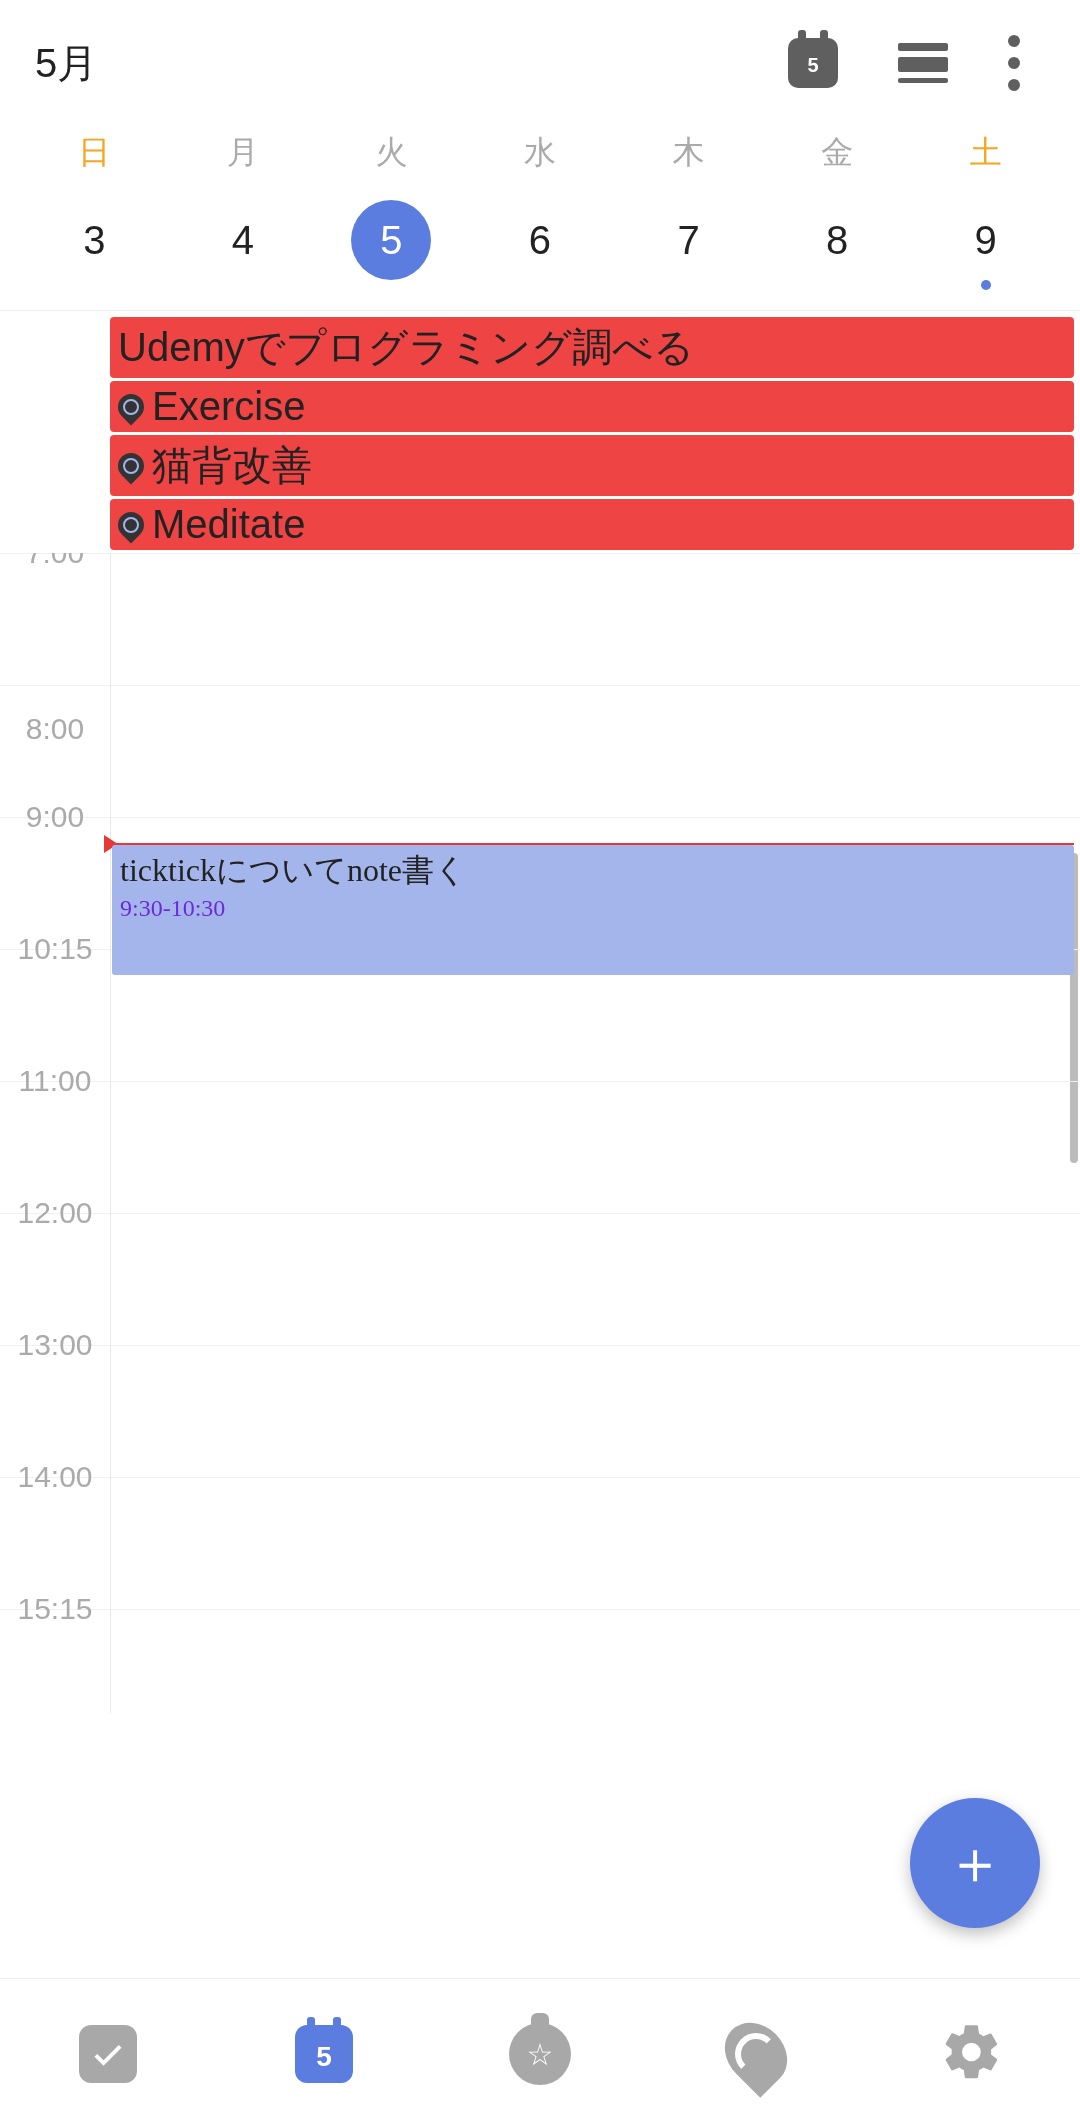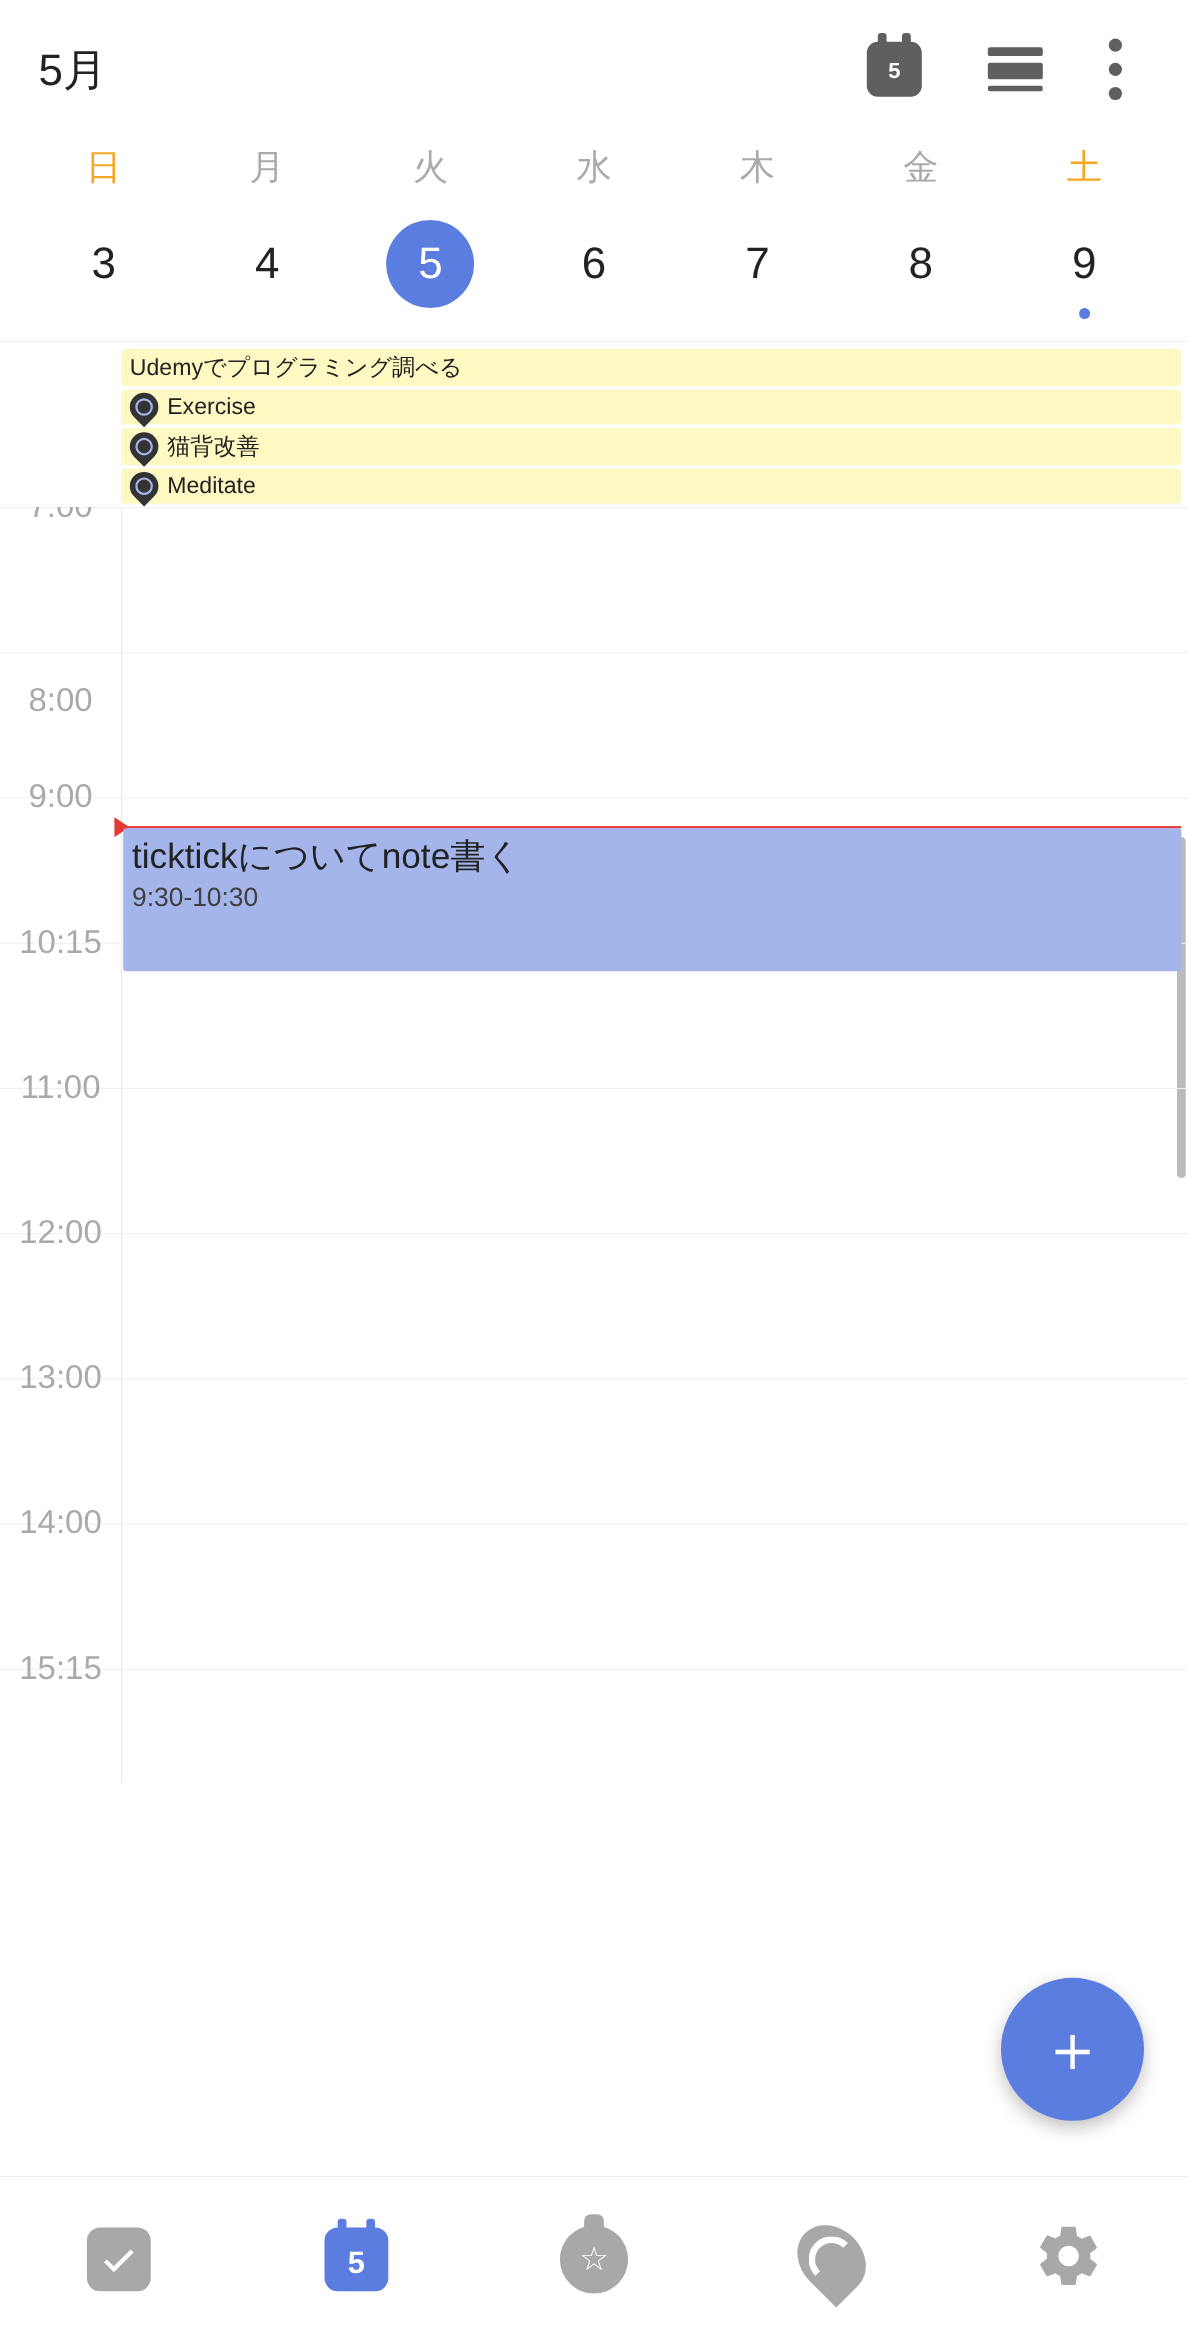--- a/index.html
+++ b/index.html
@@ -21,32 +21,32 @@
   .dow { text-align: center; font-size: 32px; color: #aaa; padding: 10px 0; }
   .dow.sun { color: #f5a623; }
   .dow.sat { color: #f5a623; }
   .dates { display: grid; grid-template-columns: repeat(7, 1fr); padding: 15px 20px 20px 20px; }
   .date-cell { display: flex; flex-direction: column; align-items: center; justify-content: center; position: relative; }
   .date-num { font-size: 40px; color: #222; width: 80px; height: 80px; display: flex; align-items: center; justify-content: center; border-radius: 50%; }
   .date-num.selected { background: #5b7de0; color: #fff; }
   .date-dot { width: 10px; height: 10px; background: #5b7de0; border-radius: 50%; position: absolute; bottom: -10px; }
   .divider { height: 1px; background: #eee; margin-top: 10px; }
   .allday { margin: 6px 0 0 110px; padding-right: 6px; }
-  .allday-event { background: #fef9c3; border-radius: 4px; margin-bottom: 3px; padding: 3px 8px; font-size: 21px; color: #222; display: flex; align-items: center; gap: 4px; }
+  .allday-event { background: #ef4444; border-radius: 4px; margin-bottom: 3px; padding: 3px 8px; font-size: 40px; color: #222; display: flex; align-items: center; gap: 4px; }
   .clock-pin { width: 26px; height: 26px; background: #333; border-radius: 50% 50% 50% 0; transform: rotate(-45deg); display: inline-flex; align-items: center; justify-content: center; flex-shrink: 0; margin-right: 4px; }
   .clock-pin::before { content: ""; width: 12px; height: 12px; border: 2px solid #a3b5eb; border-radius: 50%; transform: rotate(45deg); }
   .timeline { position: relative; height: 1160px; overflow: hidden; padding-left: 36px; }
   .hour-row { position: absolute; left: 0; right: 0; height: 1px; background: #f0f0f0; }
   .hour-label { position: absolute; left: 0; width: 110px; text-align: center; font-size: 30px; color: #aaa; transform: translateY(-50%); }
   .gutter { position: absolute; left: 110px; top: 0; bottom: 0; width: 1px; background: #e8e8e8; }
   .now-line { position: absolute; left: 110px; right: 6px; height: 2px; background: #e53935; }
   .now-line::before { content: ""; position: absolute; left: -6px; top: -8px; width: 0; height: 0; border-top: 9px solid transparent; border-bottom: 9px solid transparent; border-left: 14px solid #e53935; }
-  .timed-event { position: absolute; left: 112px; right: 6px; background: #a3b5eb; border-radius: 3px; padding: 4px 8px; }
+  .timed-event { position: absolute; left: 112px; right: 6px; background: #a3b5eb; border-radius: 3px; padding: 4px 8px; font-family: Liberation Serif, serif; }
   .timed-event .title { font-size: 32px; color: #222; }
-  .timed-event .time { font-size: 24px; color: #404040; margin-top: 2px; }
+  .timed-event .time { font-size: 24px; color: #6d28d9; margin-top: 2px; }
   .scrollbar { position: absolute; right: 2px; top: 300px; width: 8px; height: 310px; background: #bbb; border-radius: 4px; }
   .fab { position: absolute; right: 40px; bottom: 200px; width: 130px; height: 130px; background: #5b7de0; border-radius: 50%; display: flex; align-items: center; justify-content: center; box-shadow: 0 6px 16px rgba(0,0,0,0.25); }
   .fab .plus { color: #fff; font-size: 60px; font-weight: 300; }
   .bottom-nav { position: absolute; bottom: 0; left: 0; right: 0; height: 150px; border-top: 1px solid #eee; display: grid; grid-template-columns: repeat(5, 1fr); align-items: center; background: #fff; }
   .nav-item { display: flex; align-items: center; justify-content: center; }
   .nav-check { width: 58px; height: 58px; background: #a8a8a8; border-radius: 12px; display: flex; align-items: center; justify-content: center; }
   .nav-check svg { width: 36px; height: 36px; }
   .nav-cal { width: 58px; height: 58px; background: #5b7de0; border-radius: 12px; position: relative; }
   .nav-cal::before { content: ""; position: absolute; top: -8px; left: 12px; width: 8px; height: 12px; background: #5b7de0; border-radius: 3px; }
   .nav-cal::after { content: ""; position: absolute; top: -8px; right: 12px; width: 8px; height: 12px; background: #5b7de0; border-radius: 3px; }

